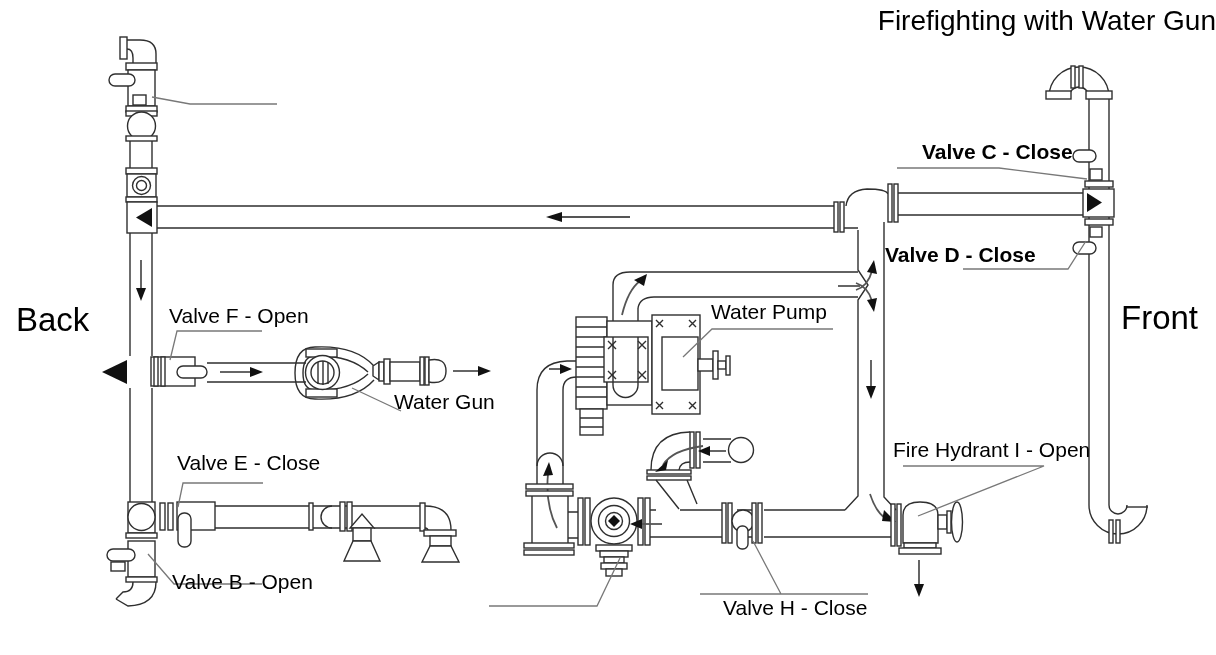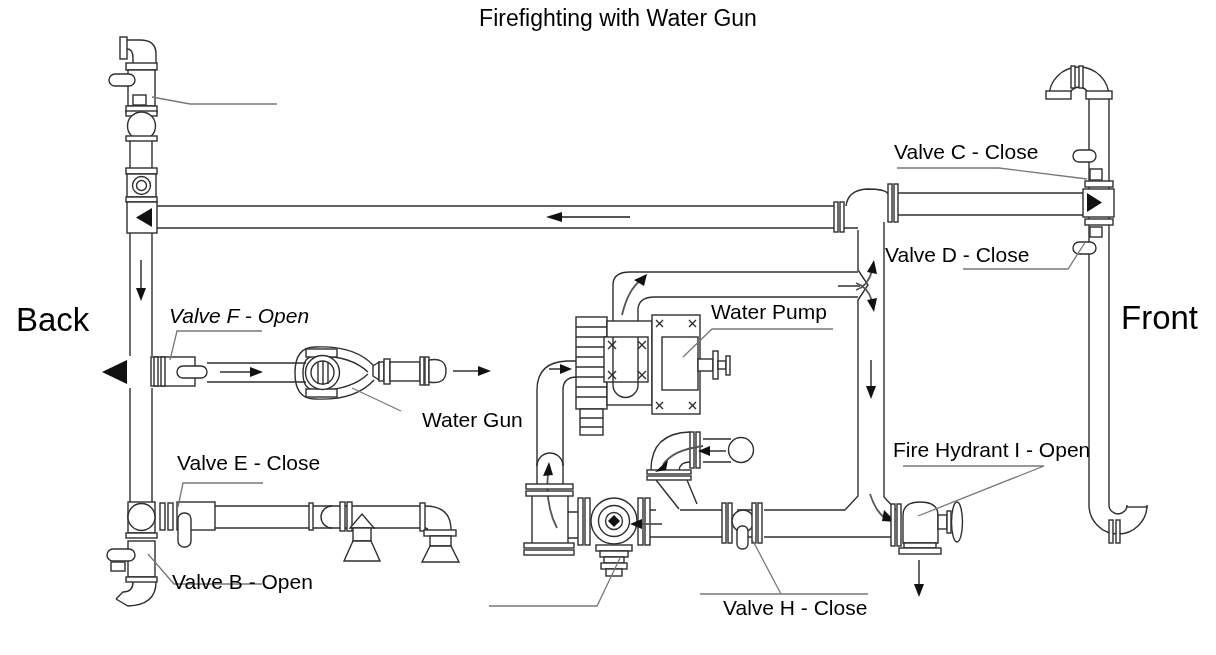--- a/index.html
+++ b/index.html
@@ -1,21 +1,21 @@
 <!DOCTYPE html>
 <html><head>
 <meta charset="utf-8">
 <style>
   html,body{margin:0;padding:0;background:#ffffff;}
   .stage{position:relative;width:1216px;height:655px;background:#ffffff;overflow:hidden;
          font-family:"Liberation Sans",sans-serif;}
   .stage svg{position:absolute;left:0;top:0;}
   .lbl{position:absolute;color:#000;font-size:21px;line-height:1.1;white-space:nowrap;}
   .lbl.big{font-size:33px;text-align:center;}
-  .lbl.title{font-size:23px;left:20px;top:6px;width:1196px;text-align:center;}
+  .lbl.title{font-size:28px;left:20px;top:6px;width:1196px;text-align:right;}
   .ln{stroke:#2f2f2f;stroke-width:1.4;fill:none;}
   .lnw{stroke:#2f2f2f;stroke-width:1.4;fill:#ffffff;}
   .ar{stroke:#555;stroke-width:1.8;fill:none;}
   .hd{fill:#111;stroke:none;}
   .ld{stroke:#787878;stroke-width:1.3;fill:none;}
 </style>
 </head>
 <body>
 
 <div class="stage">
@@ -319,22 +319,22 @@
     <path class="ld" d="M918,516 L1044,466 L903,466"></path>
     <path class="ld" d="M1087,179 L999,168 L897,168"></path>
     <path class="ld" d="M1086,241 L1068,269 L963,269"></path>
     <path class="ld" d="M683,357 L712,329 L833,329"></path>
   </g>
 </svg>
 
 <div class="lbl title">Firefighting with Water Gun</div>
 <div class="lbl big" style="left:16px;top:302px;">Back</div>
 <div class="lbl big" style="left:1121px;top:300px;">Front</div>
-<div class="lbl" style="left:894px;top:140px;">Valve C - Close</div>
-<div class="lbl" style="left:885px;top:243px;">Valve D - Close</div>
-<div class="lbl" style="left:169px;top:304px;font-style:italic;">Valve F - Open</div>
+<div class="lbl" style="left:922px;top:140px;font-weight:bold;">Valve C - Close</div>
+<div class="lbl" style="left:885px;top:243px;font-weight:bold;">Valve D - Close</div>
+<div class="lbl" style="left:169px;top:304px;">Valve F - Open</div>
 <div class="lbl" style="left:711px;top:300px;">Water Pump</div>
-<div class="lbl" style="left:394px;top:408px;margin-left:28px;">Water Gun</div>
+<div class="lbl" style="left:394px;top:390px;">Water Gun</div>
 <div class="lbl" style="left:893px;top:438px;">Fire Hydrant I - Open</div>
 <div class="lbl" style="left:177px;top:451px;">Valve E - Close</div>
 <div class="lbl" style="left:172px;top:570px;">Valve B - Open</div>
 <div class="lbl" style="left:723px;top:596px;">Valve H - Close</div>
 </div>
 
 </body></html>

